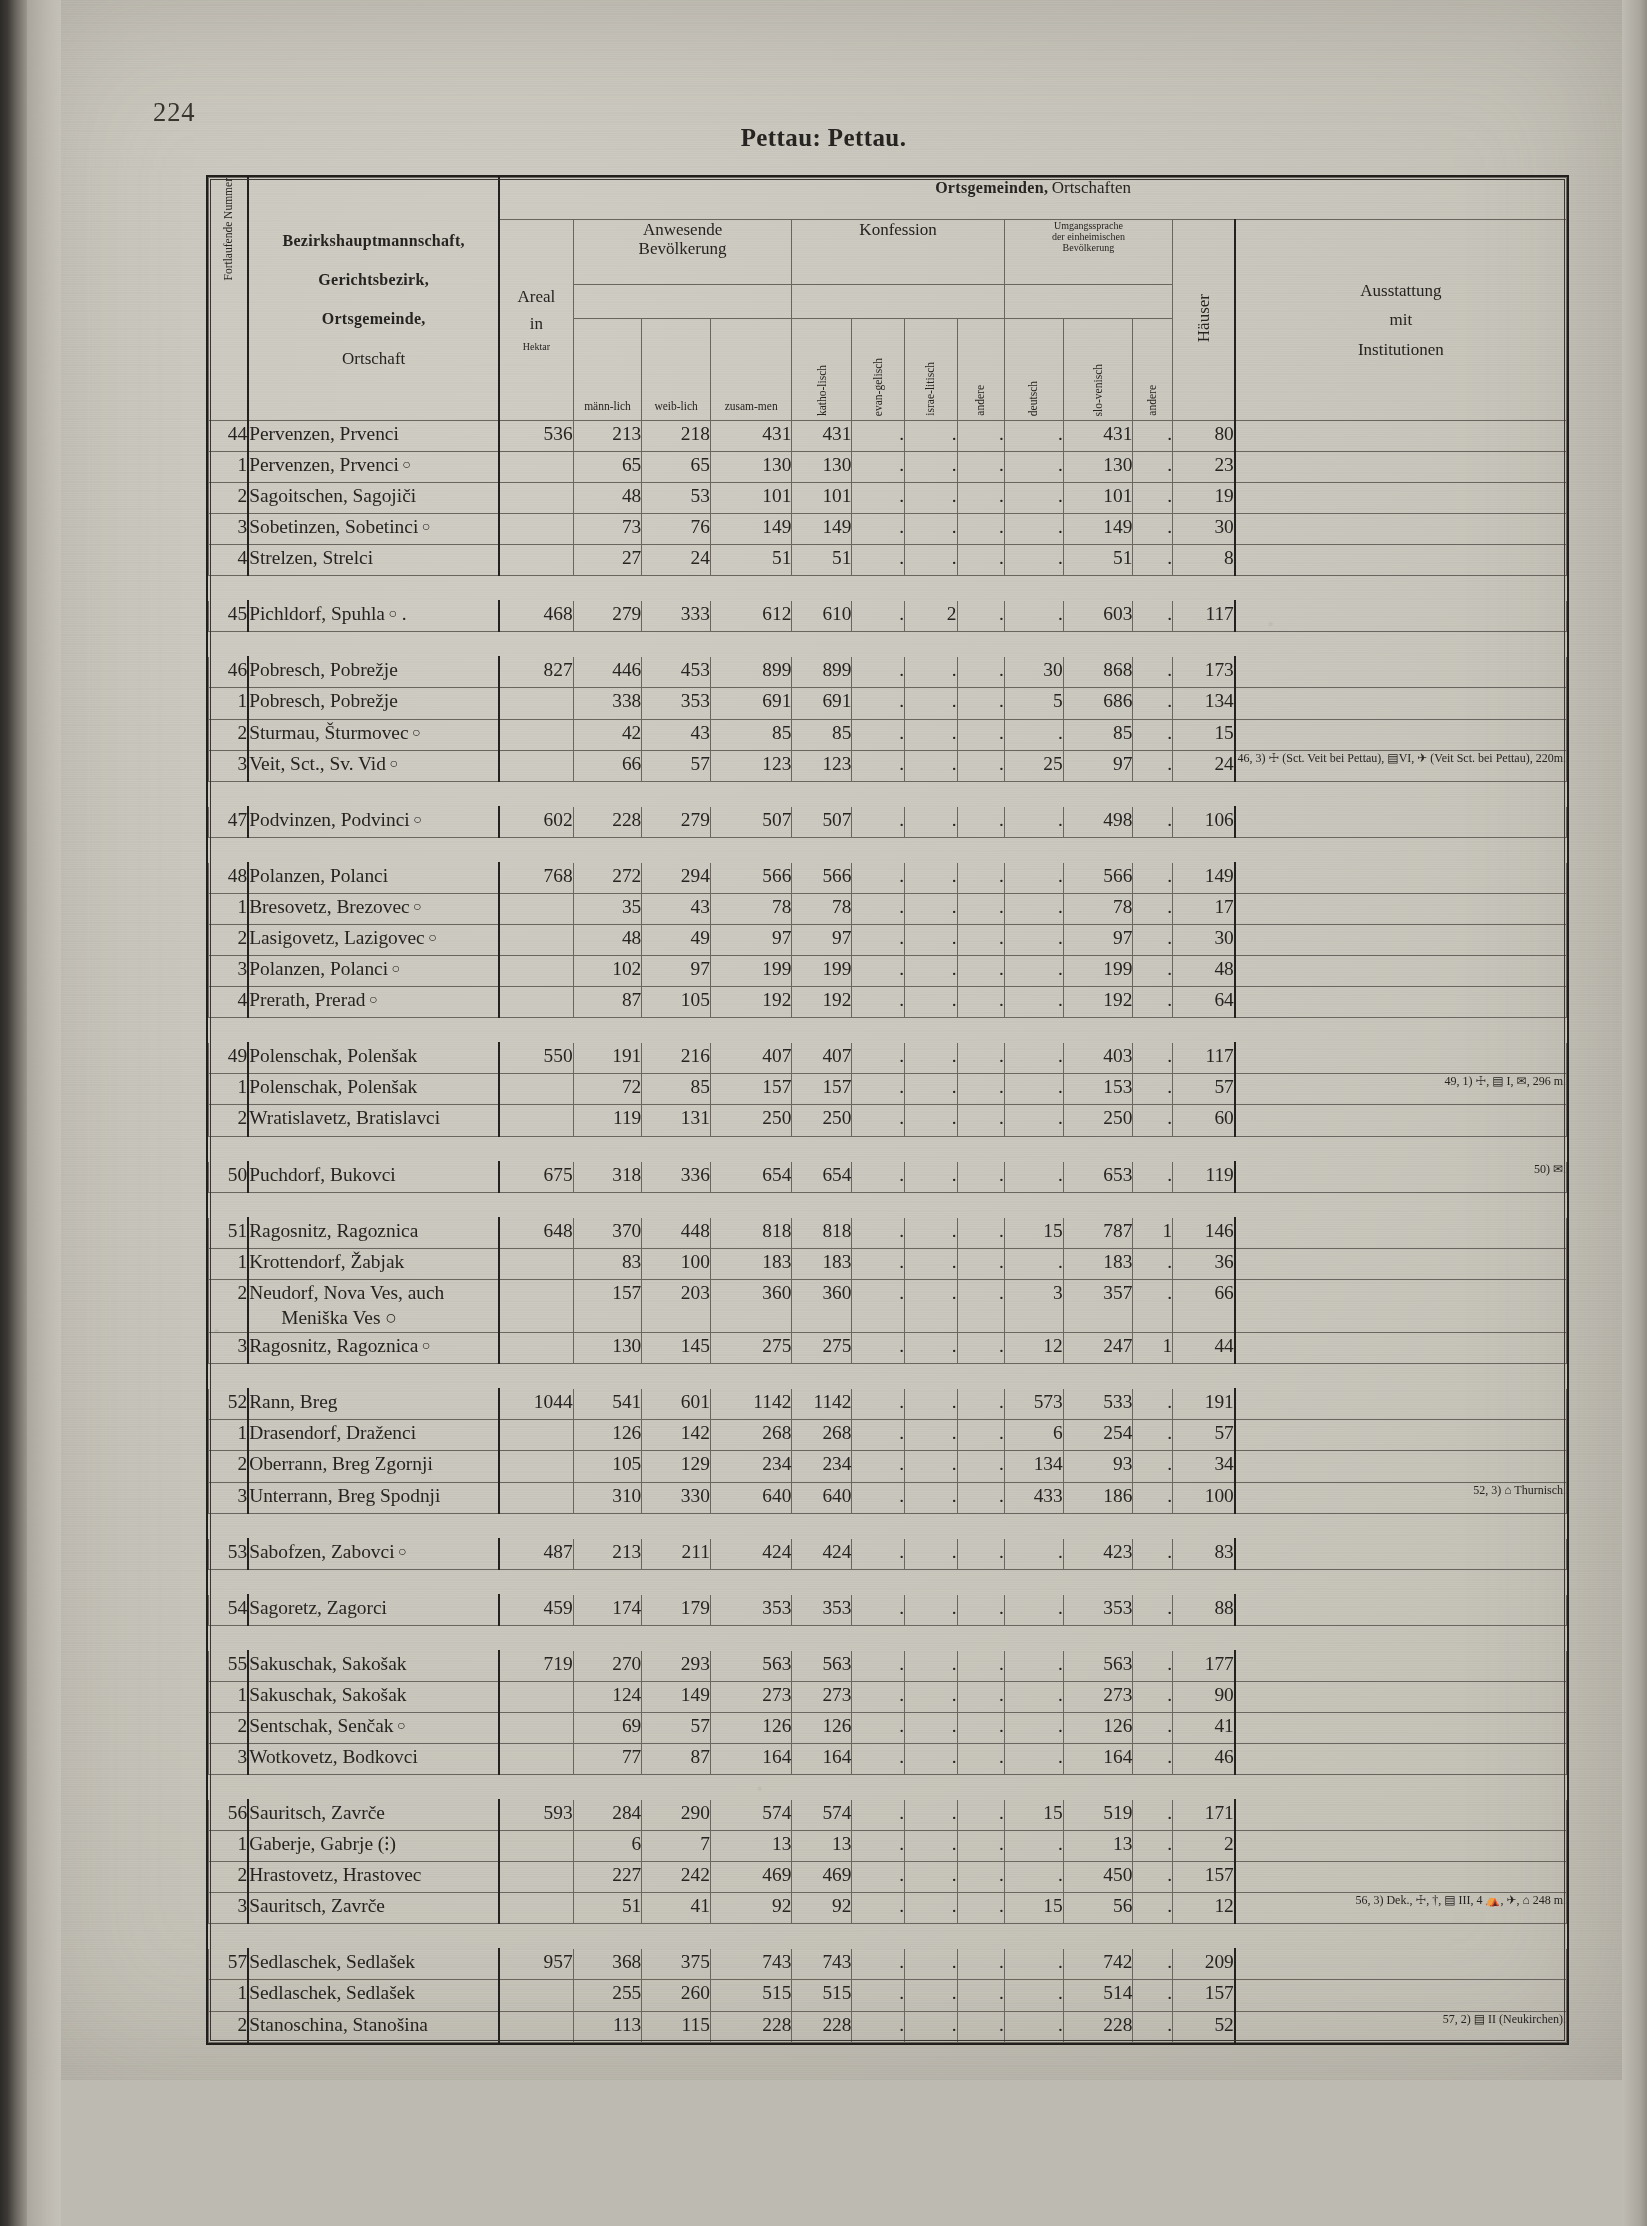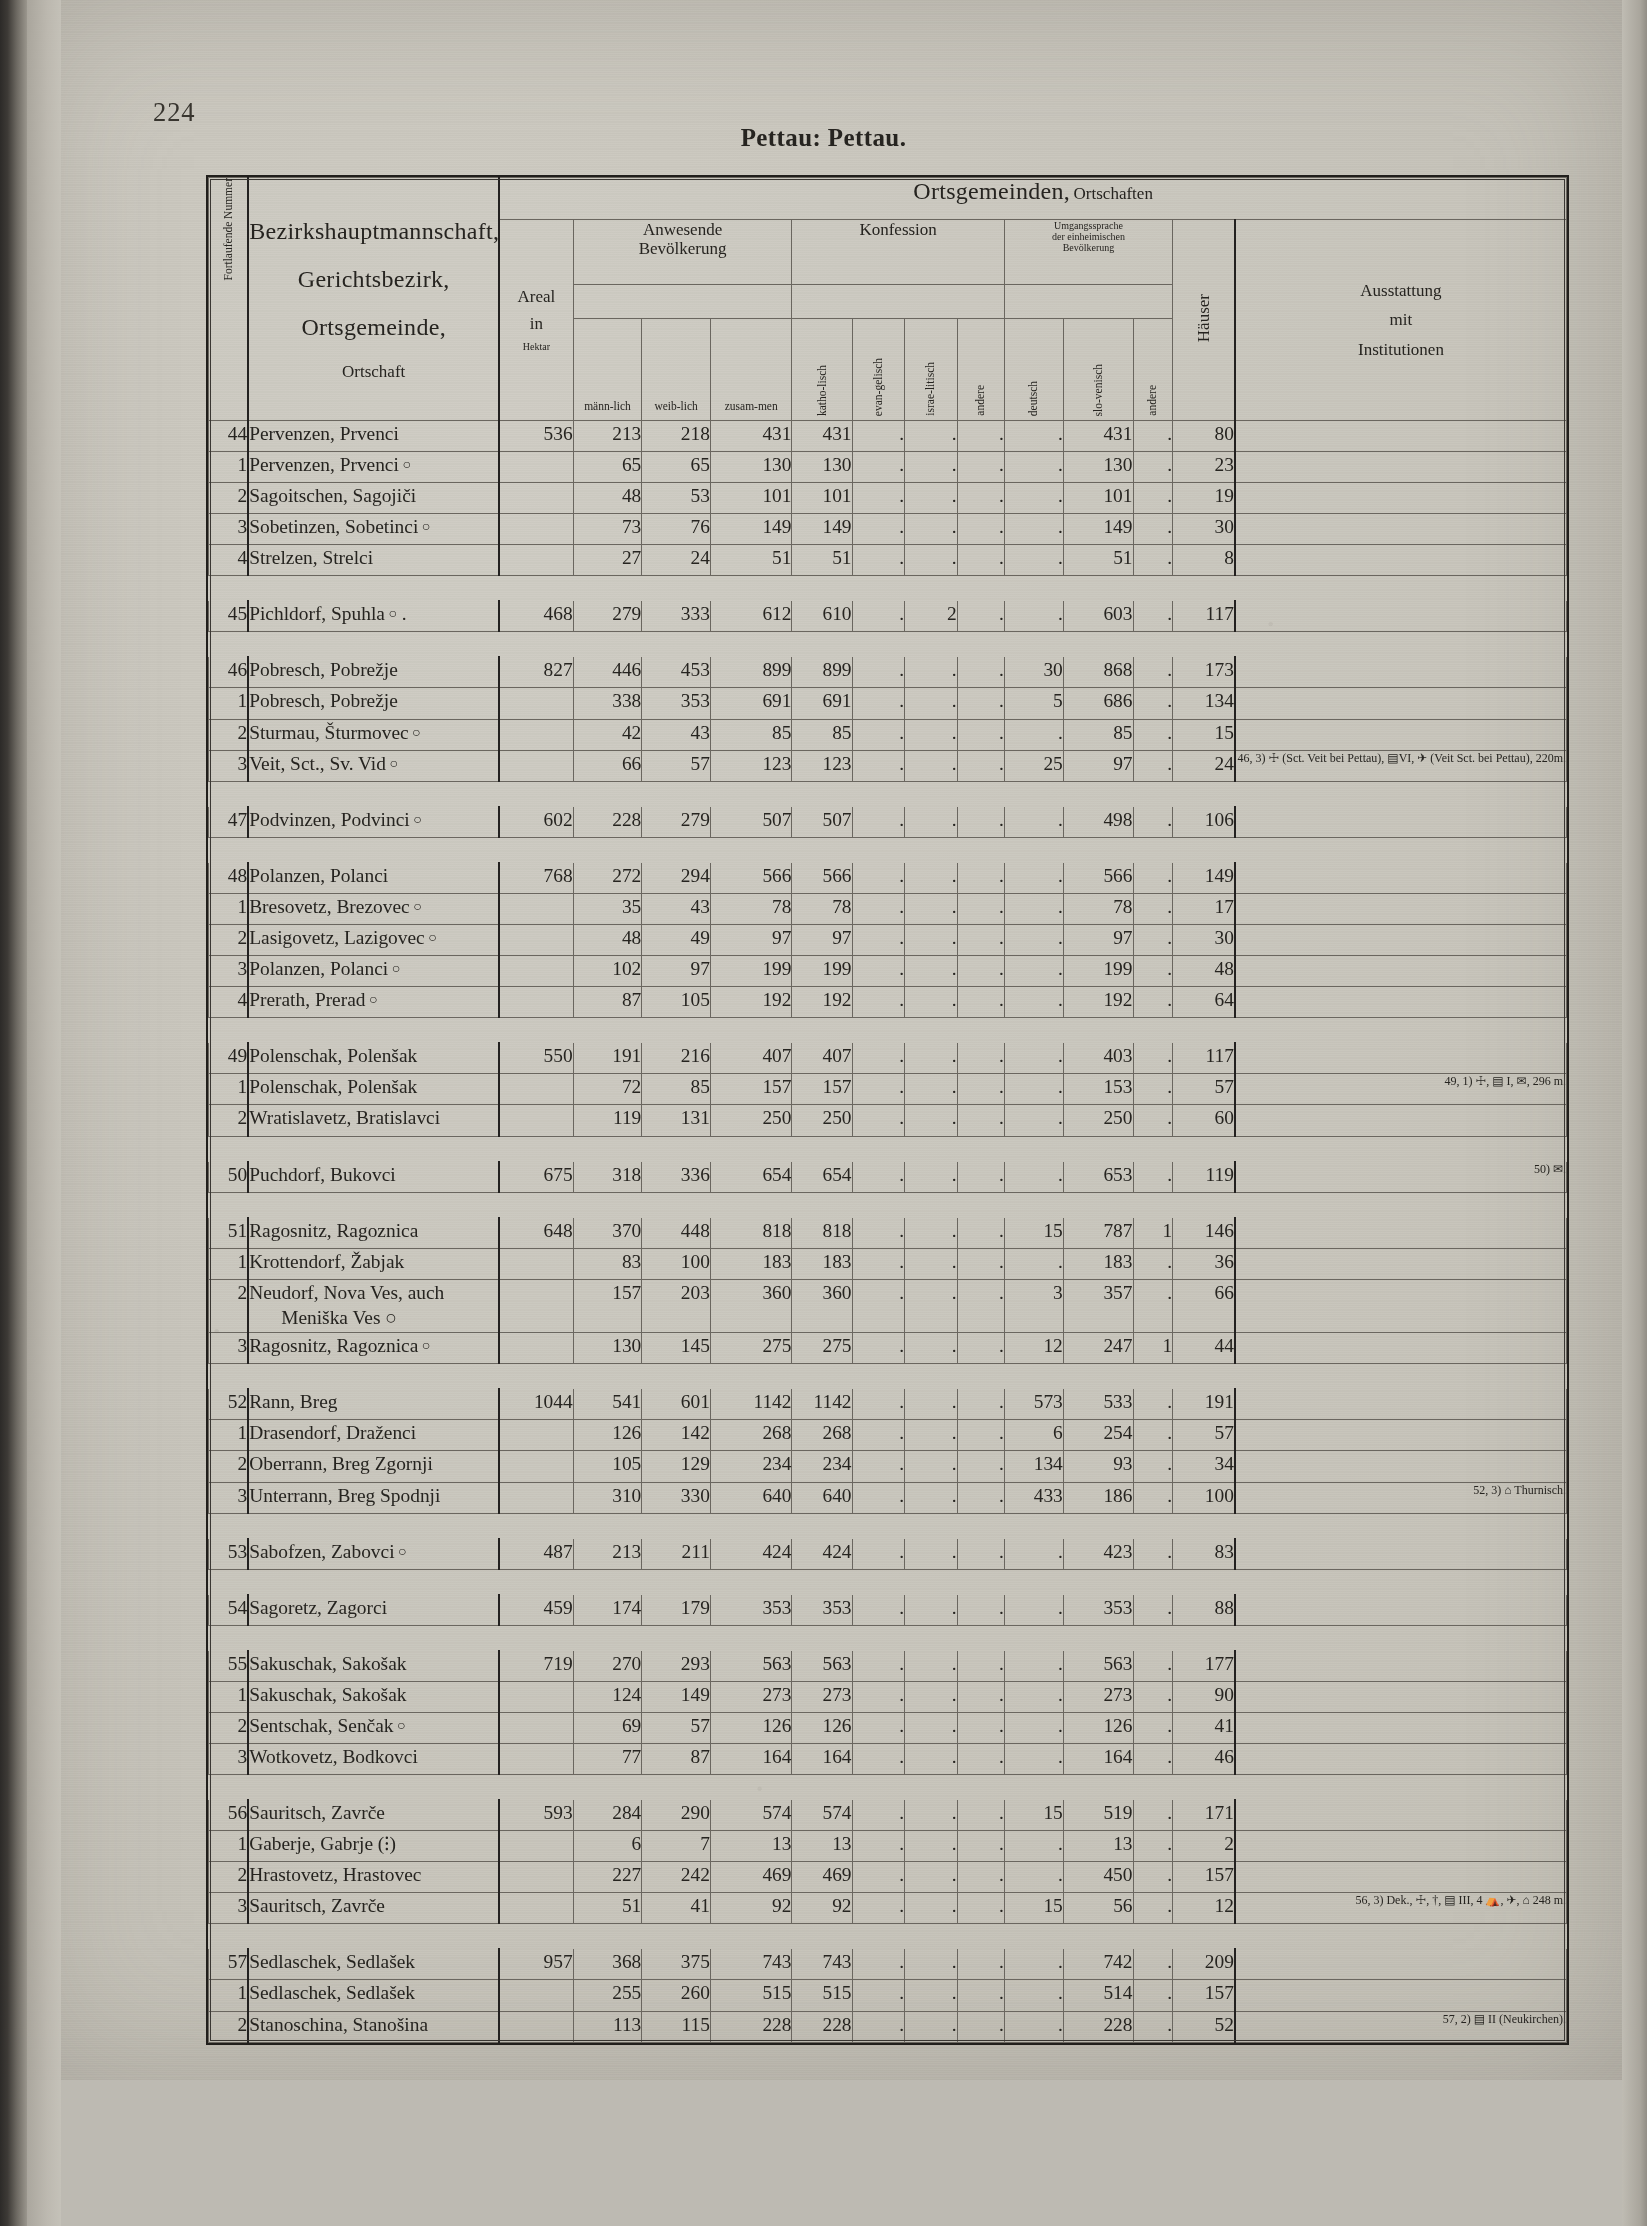--- a/index.html
+++ b/index.html
@@ -75,21 +75,21 @@
     border:0.9px solid #6a665f;
     padding:0; vertical-align:top;
     font-weight:normal;
   }
   .hdr td { text-align:center; vertical-align:middle; line-height:1.12; }
 
   .vert {
     writing-mode:vertical-rl; transform:rotate(180deg);
     white-space:nowrap; display:inline-block;
   }
-  .hdr-big   { font-size:24px; font-weight:normal; letter-spacing:0.3px; }
+  .hdr-big   { font-size:16px; font-weight:bold; letter-spacing:0.3px; }
   .hdr-med   { font-size:17px; }
   .hdr-small { font-size:10px; line-height:1.12; }
   .hdr-tiny  { font-size:11.5px; }
 
   .lnum  { text-align:right;  padding-right:8px; }
   .lname { text-align:left;   padding-left:12.4px; }
   .num   { text-align:right;  padding-right:7px; }
   .numS  { text-align:right;  padding-right:6.2px; font-size:12.4px; }
 
   

